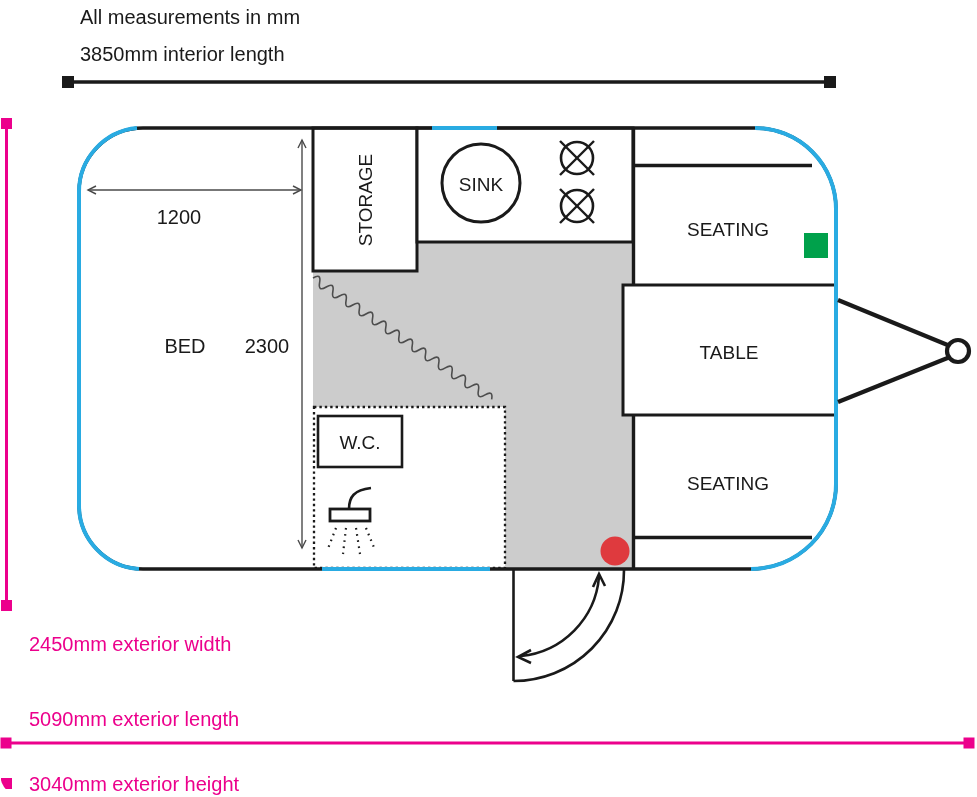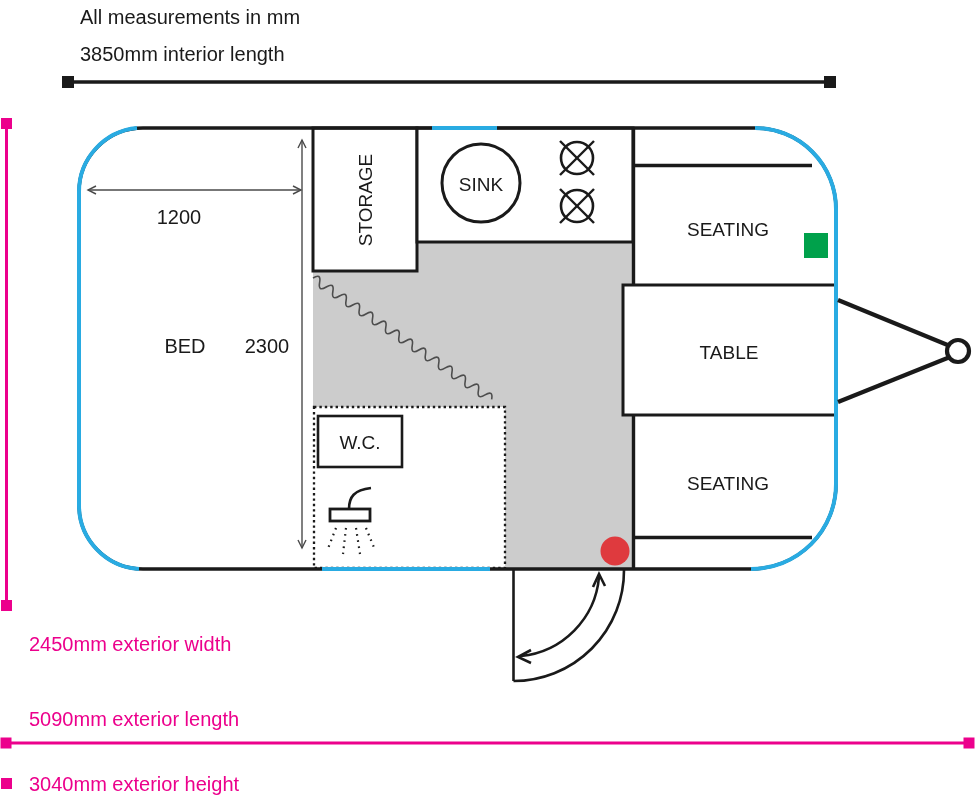--- a/index.html
+++ b/index.html
@@ -4,21 +4,21 @@
 <style>
   :root{
     --cyan:#29ABE2;
     --pink:#EC008C;
     --green:#00A14B;
     --red:#DF3A3E;
     --gray:#CCCCCC;
     --ink:#1A1A1A;
   }
   html,body{margin:0;padding:0;background:#fff;}
-  .canvas{position:relative;width:977px;height:797px;background:#fff;overflow:hidden;}
+  .canvas{position:relative;width:977px;height:797px;background:#fff;overflow:hidden;border-radius:23px;}
   svg{display:block;}
   .wall{stroke:var(--ink);stroke-width:3.4;fill:none;}
   .room{fill:#fff;stroke:var(--ink);stroke-width:3;}
   .cyanline{stroke:var(--cyan);stroke-width:4;fill:none;}
   .inkfill{fill:var(--ink);}
   .floor{fill:var(--gray);}
   .thin{stroke:#4a4a4a;stroke-width:1.4;fill:none;}
   .thinfill{fill:none;stroke:#4a4a4a;stroke-width:1.4;}
   .squiggle{stroke:#4d4d4d;stroke-width:1.6;fill:none;}
   .dotted{fill:#fff;stroke:var(--ink);stroke-width:2.3;stroke-dasharray:2.4 3;}

